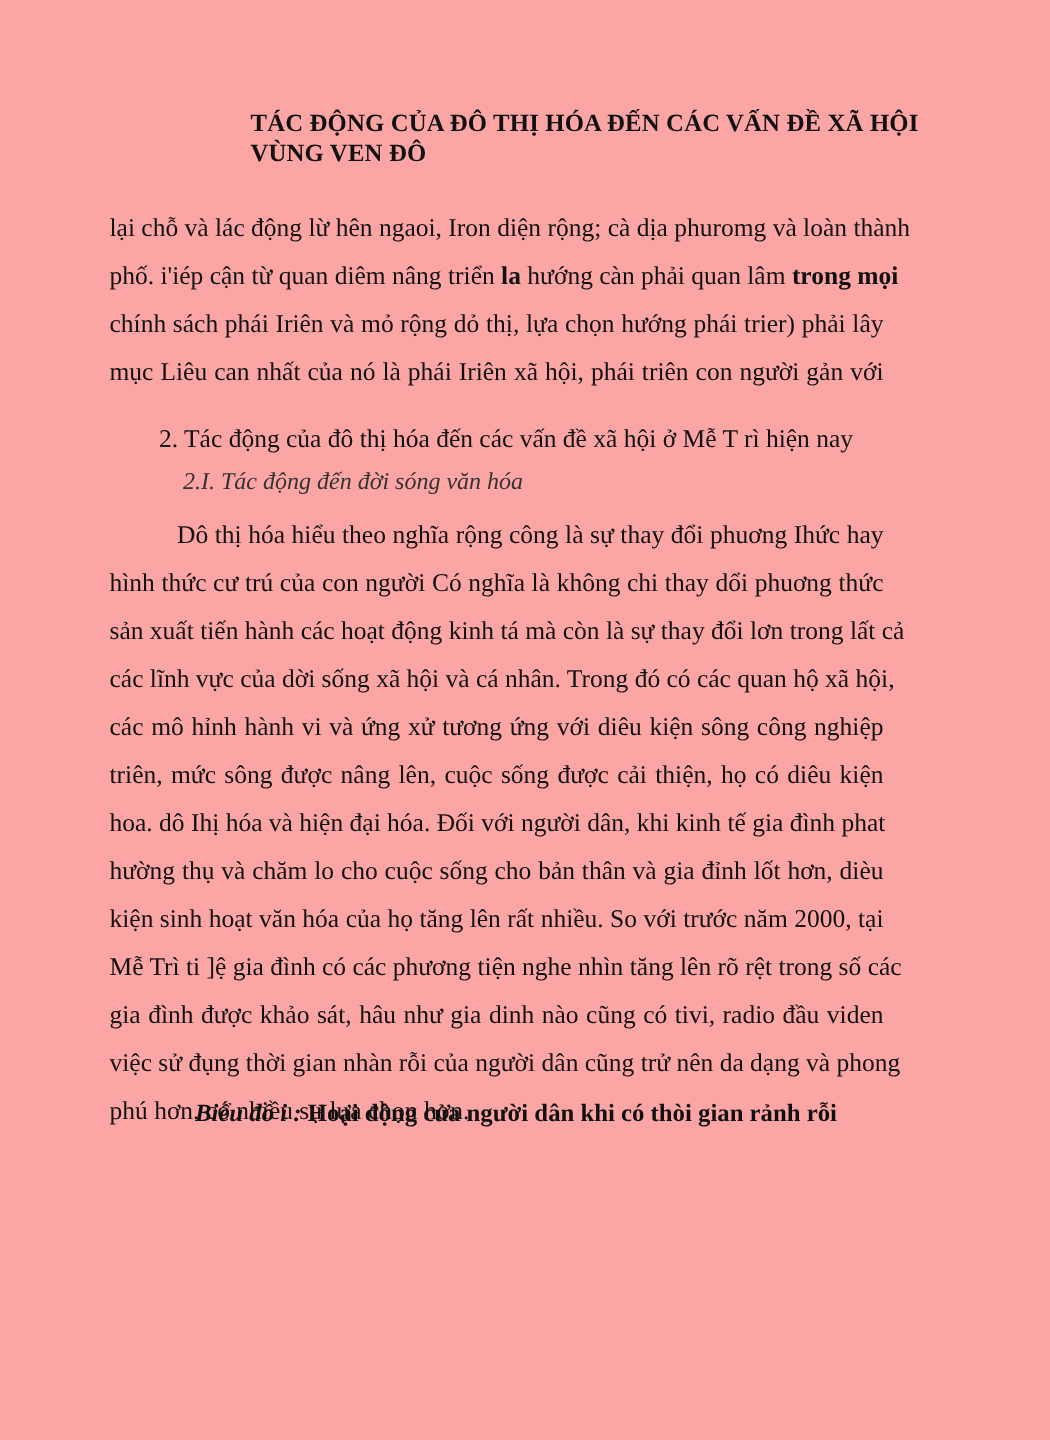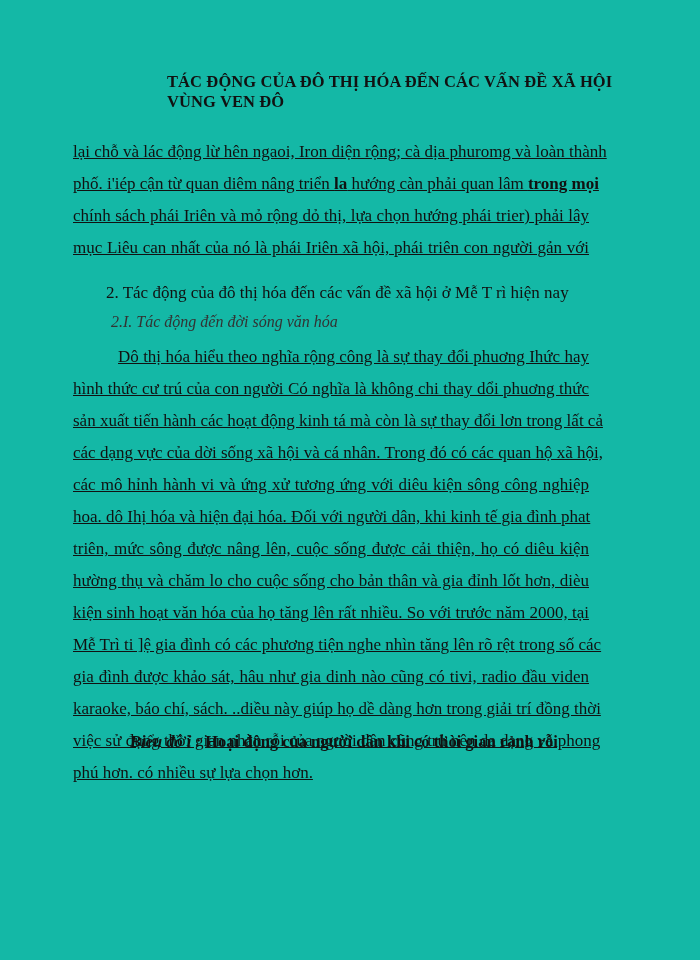--- a/index.html
+++ b/index.html
@@ -12,21 +12,21 @@
       height: 960px;
       position: relative;
       overflow: hidden;
       font-family: "Liberation Serif", "DejaVu Serif", serif;
       color: #111111;
     }
     .page {
       position: absolute;
       left: 0; top: 0;
       width: 700px; height: 960px;
-      background: #14b8a6;
+      background: #fca5a5;
     }
     .heading {
       position: absolute;
       left: 167px;
       top: 72px;
       width: 480px;
       font-weight: bold;
       font-size: 16.5px;
       line-height: 20px;
       letter-spacing: 0.1px;
@@ -37,37 +37,36 @@
       left: 73px;
       width: 516px;
       font-size: 17px;
       line-height: 32px;
     }
     .body-block .line {
       display: block;
       white-space: nowrap;
       text-align: justify;
       text-align-last: justify;
-      text-decoration: underline;
     }
     .body-block .line.last {
       text-align-last: left;
     }
     .b { font-weight: bold; }
     .section-title {
       position: absolute;
       left: 106px;
       top: 282px;
       font-size: 17px;
       line-height: 22px;
       white-space: nowrap;
     }
     .subsection-title {
       position: absolute;
-      left: 111px;
+      left: 122px;
       top: 311px;
       font-size: 16px;
       line-height: 22px;
       font-style: italic;
       color: #333333;
       white-space: nowrap;
     }
     .para1 { top: 136px; }
     .para2 { top: 341px; }
     .para2 .line.first { padding-left: 45px; box-sizing: border-box; }
@@ -99,29 +98,28 @@
     <span class="line">mục Liêu  can nhất  của nó là  phái Iriên  xã hội,  phái triên  con người  gản  với</span>
   </div>
 
   <div class="section-title">2. Tác động của đô thị hóa đến các vấn đề xã hội ở Mễ T rì hiện nay</div>
   <div class="subsection-title">2.I. Tác động đến đời sóng văn hóa</div>
 
   <div class="body-block para2">
     <span class="line first">Dô thị hóa hiểu theo nghĩa rộng công là sự thay đổi phuơng Ihức hay</span>
     <span class="line">hình thức cư trú của con người Có nghĩa là không chi thay dổi phuơng thức</span>
     <span class="line">sản xuất tiến hành các hoạt động kinh tá mà còn là sự thay đổi lơn trong lất cả</span>
-    <span class="line">các dạng vực của dời sống xã hội và cá nhân.  Trong đó có các quan hộ xã hội,</span>
+    <span class="line">các lĩnh vực của dời sống xã hội và cá nhân.  Trong đó có các quan hộ xã hội,</span>
     <span class="line">các mô hỉnh hành vi  và ứng xử tương ứng với  diêu kiện  sông công nghiệp</span>
+    <span class="line">triên,  mức  sông được nâng lên,  cuộc sống được cải thiện,  họ có diêu kiện</span>
     <span class="line">hoa. dô Ihị hóa và hiện đại hóa. Đối với người dân, khi kinh tế gia đình phat</span>
-    <span class="line">triên,  mức  sông được nâng lên,  cuộc sống được cải thiện,  họ có diêu kiện</span>
     <span class="line">hường thụ và chăm lo cho cuộc sống cho bản thân và gia đỉnh lốt hơn, dièu</span>
     <span class="line">kiện sinh hoạt văn hóa của họ tăng lên rất nhiều.  So với trước năm 2000, tại</span>
     <span class="line">Mễ Trì ti ]ệ gia đình có các phương tiện nghe nhìn tăng lên rõ rệt trong số các</span>
     <span class="line">gia  đình được khảo sát, hâu như gia dinh nào cũng có tivi,  radio đầu viden</span>
-    <span class="line">karaoke, báo chí, sách. ..diều này giúp họ dề dàng hơn trong giải trí đồng thời</span>
     <span class="line">việc sử đụng thời gian nhàn rỗi của người dân cũng trử nên da dạng và phong</span>
     <span class="line last">phú hơn.  có nhiều  sự lựa  chọn hơn.</span>
   </div>
 
   <div class="caption">
     <span class="label">Biểu đồ i :</span><span> Hoại động của người dân khi có thòi gian rảnh rỗi</span>
   </div>
 
 </div>
 

